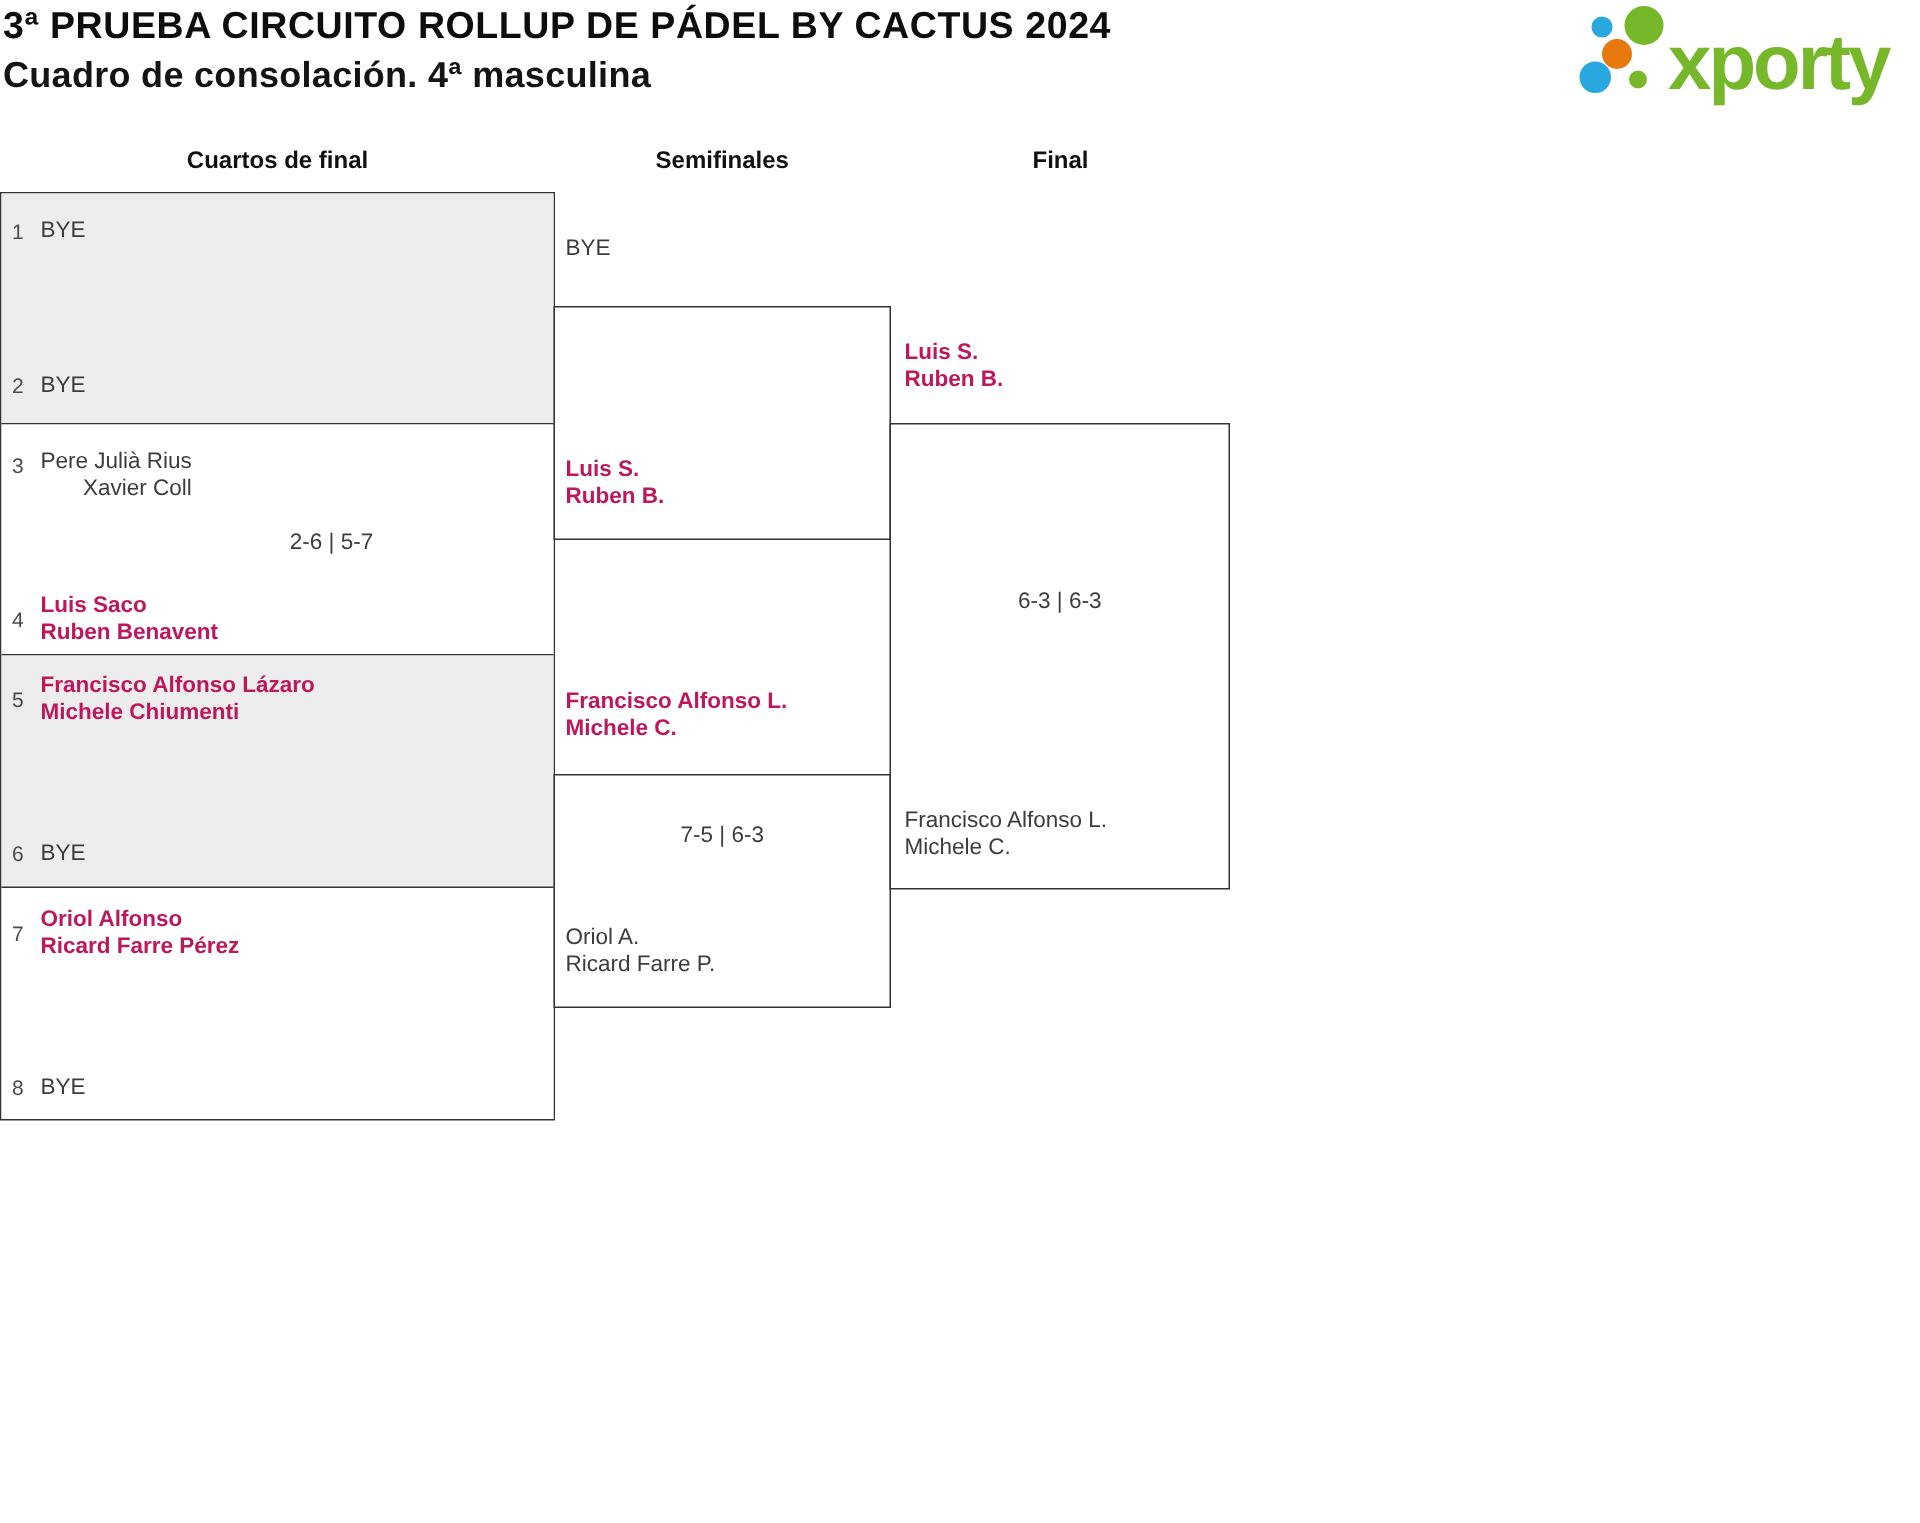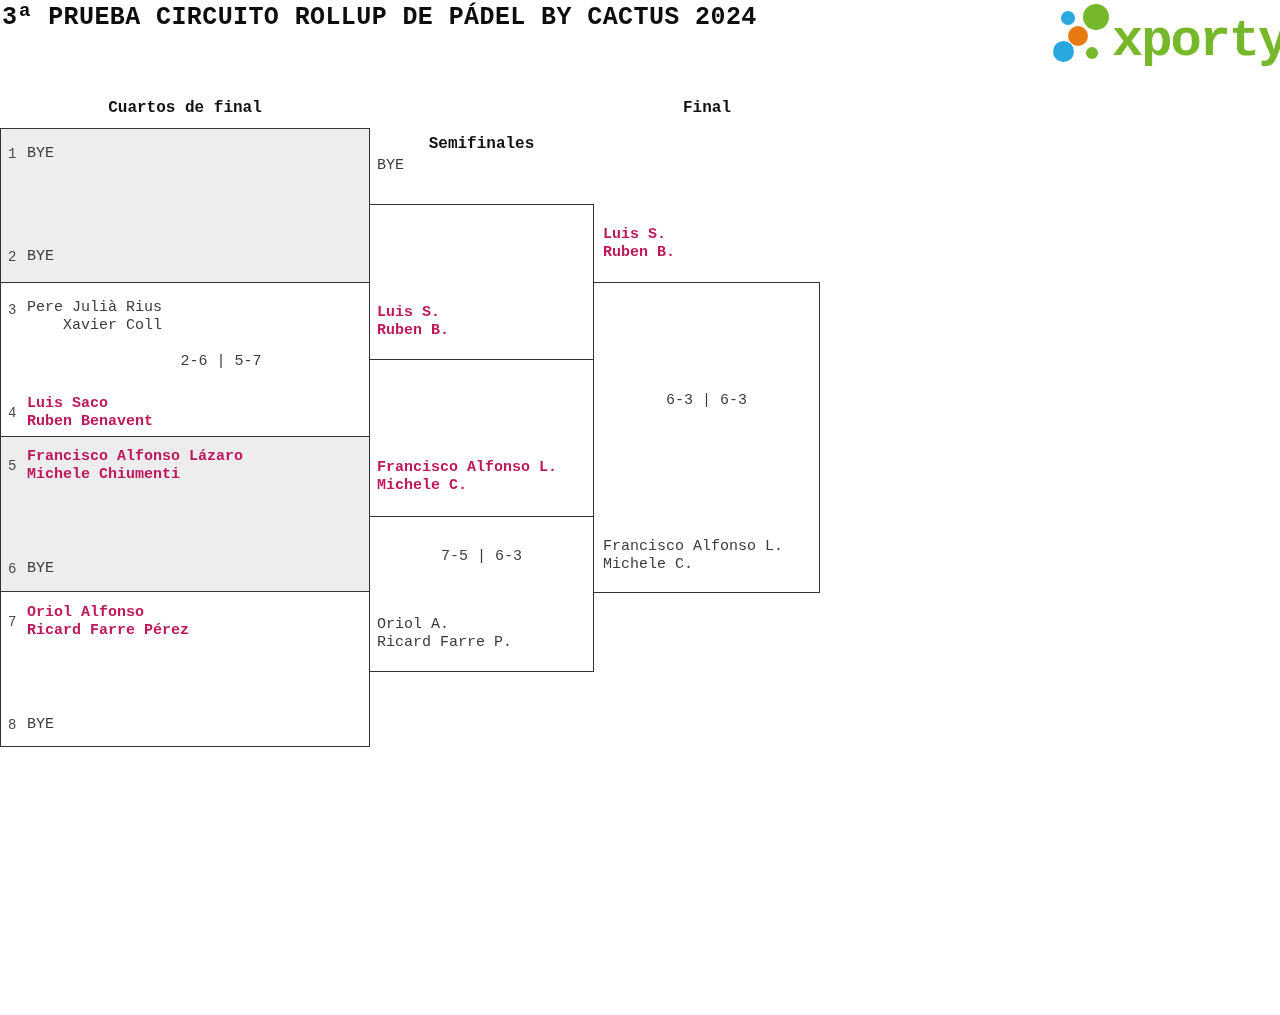--- a/index.html
+++ b/index.html
@@ -1,18 +1,18 @@
 <!DOCTYPE html>
 <html><head>
 <meta charset="utf-8">
 <style>
   html,body { margin:0; padding:0; background:#fff; }
   .canvas {
     position:relative; width:1280px; height:1015px; background:#ffffff;
-    font-family:Liberation Mono, monospace; color:#3a3a3a; overflow:hidden;
+    font-family:Liberation Sans, sans-serif; color:#3a3a3a; overflow:hidden;
   }
   .abs { position:absolute; }
 
   
   .page-title {
     left:2px; top:3px; font-size:25px; font-weight:700; color:#0d0d0d;
     letter-spacing:0.4px; white-space:nowrap;
   }
   .page-subtitle {
     left:2px; top:37px; font-size:24px; font-weight:600; color:#141414;
@@ -53,32 +53,33 @@
   .team span { display:block; }
   .bold { font-weight:700; color:#be185d; }
   .score { font-size:15px; line-height:18px; color:#3c3c3c; text-align:center; }
 </style>
 </head>
 <body>
 
 <div class="canvas">
 
   <div class="abs page-title">3ª PRUEBA CIRCUITO ROLLUP DE PÁDEL BY CACTUS 2024</div>
+  <div class="abs page-subtitle">Cuadro de consolación. 4ª masculina</div>
 
   <div class="abs round-header" style="left:0;width:370px;">Cuartos de final</div>
 
   <div class="abs logo">
     <span class="dot" style="left:11px;top:9px;width:14px;height:14px;background:#29a8e0;"></span>
     <span class="dot" style="left:33px;top:2px;width:26px;height:26px;background:#76b82a;"></span>
     <span class="dot" style="left:18px;top:24px;width:20px;height:20px;background:#e8790f;"></span>
     <span class="dot" style="left:3px;top:39px;width:21px;height:21px;background:#29a8e0;"></span>
     <span class="dot" style="left:36px;top:45px;width:12px;height:12px;background:#76b82a;"></span>
     <span class="wordmark">xporty</span>
   </div>
-  <div class="abs round-header" style="left:369px;width:225px;margin-top:36px;">Semifinales</div>
+  <div class="abs round-header" style="left:369px;width:225px;">Semifinales</div>
   <div class="abs round-header" style="left:594px;width:226px;">Final</div>
 
   <div class="abs qf-col">
     <div class="qf-row b gray" style="height:154px;"></div>
     <div class="qf-row b white" style="height:154px;"></div>
     <div class="qf-row b gray" style="height:155px;"></div>
     <div class="qf-row white" style="height:154px;"></div>
   </div>
 
   <div class="box" style="left:369px;top:204px;width:225px;height:156px;"></div>

